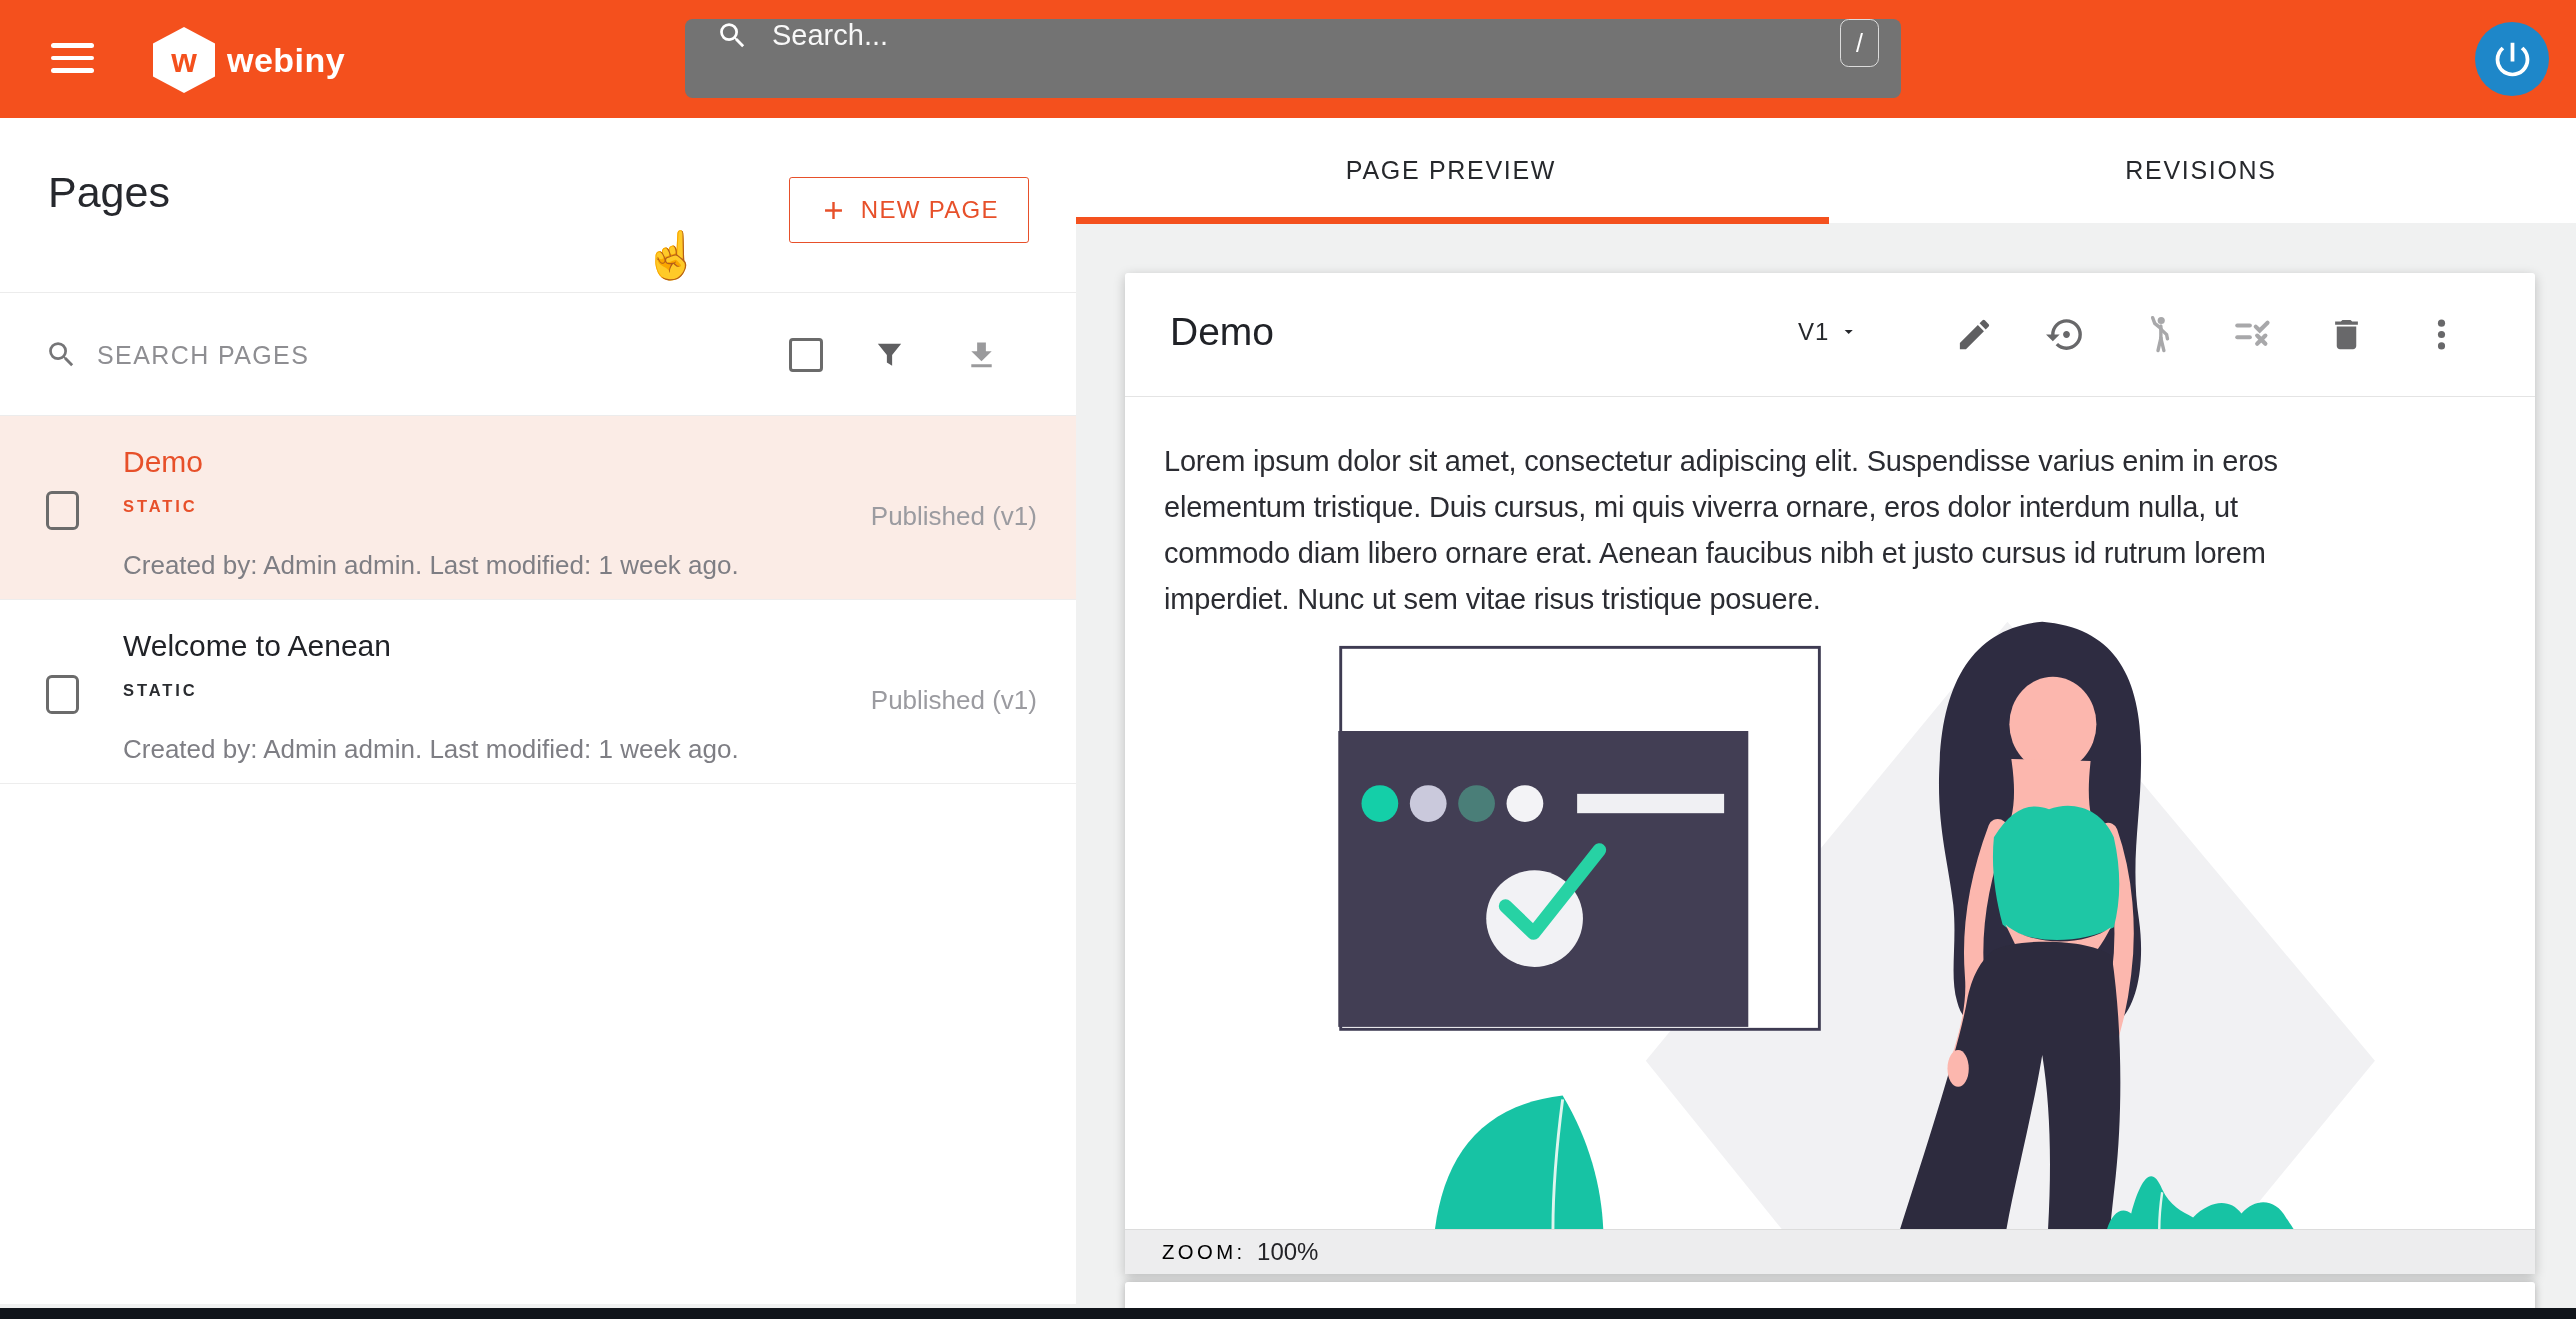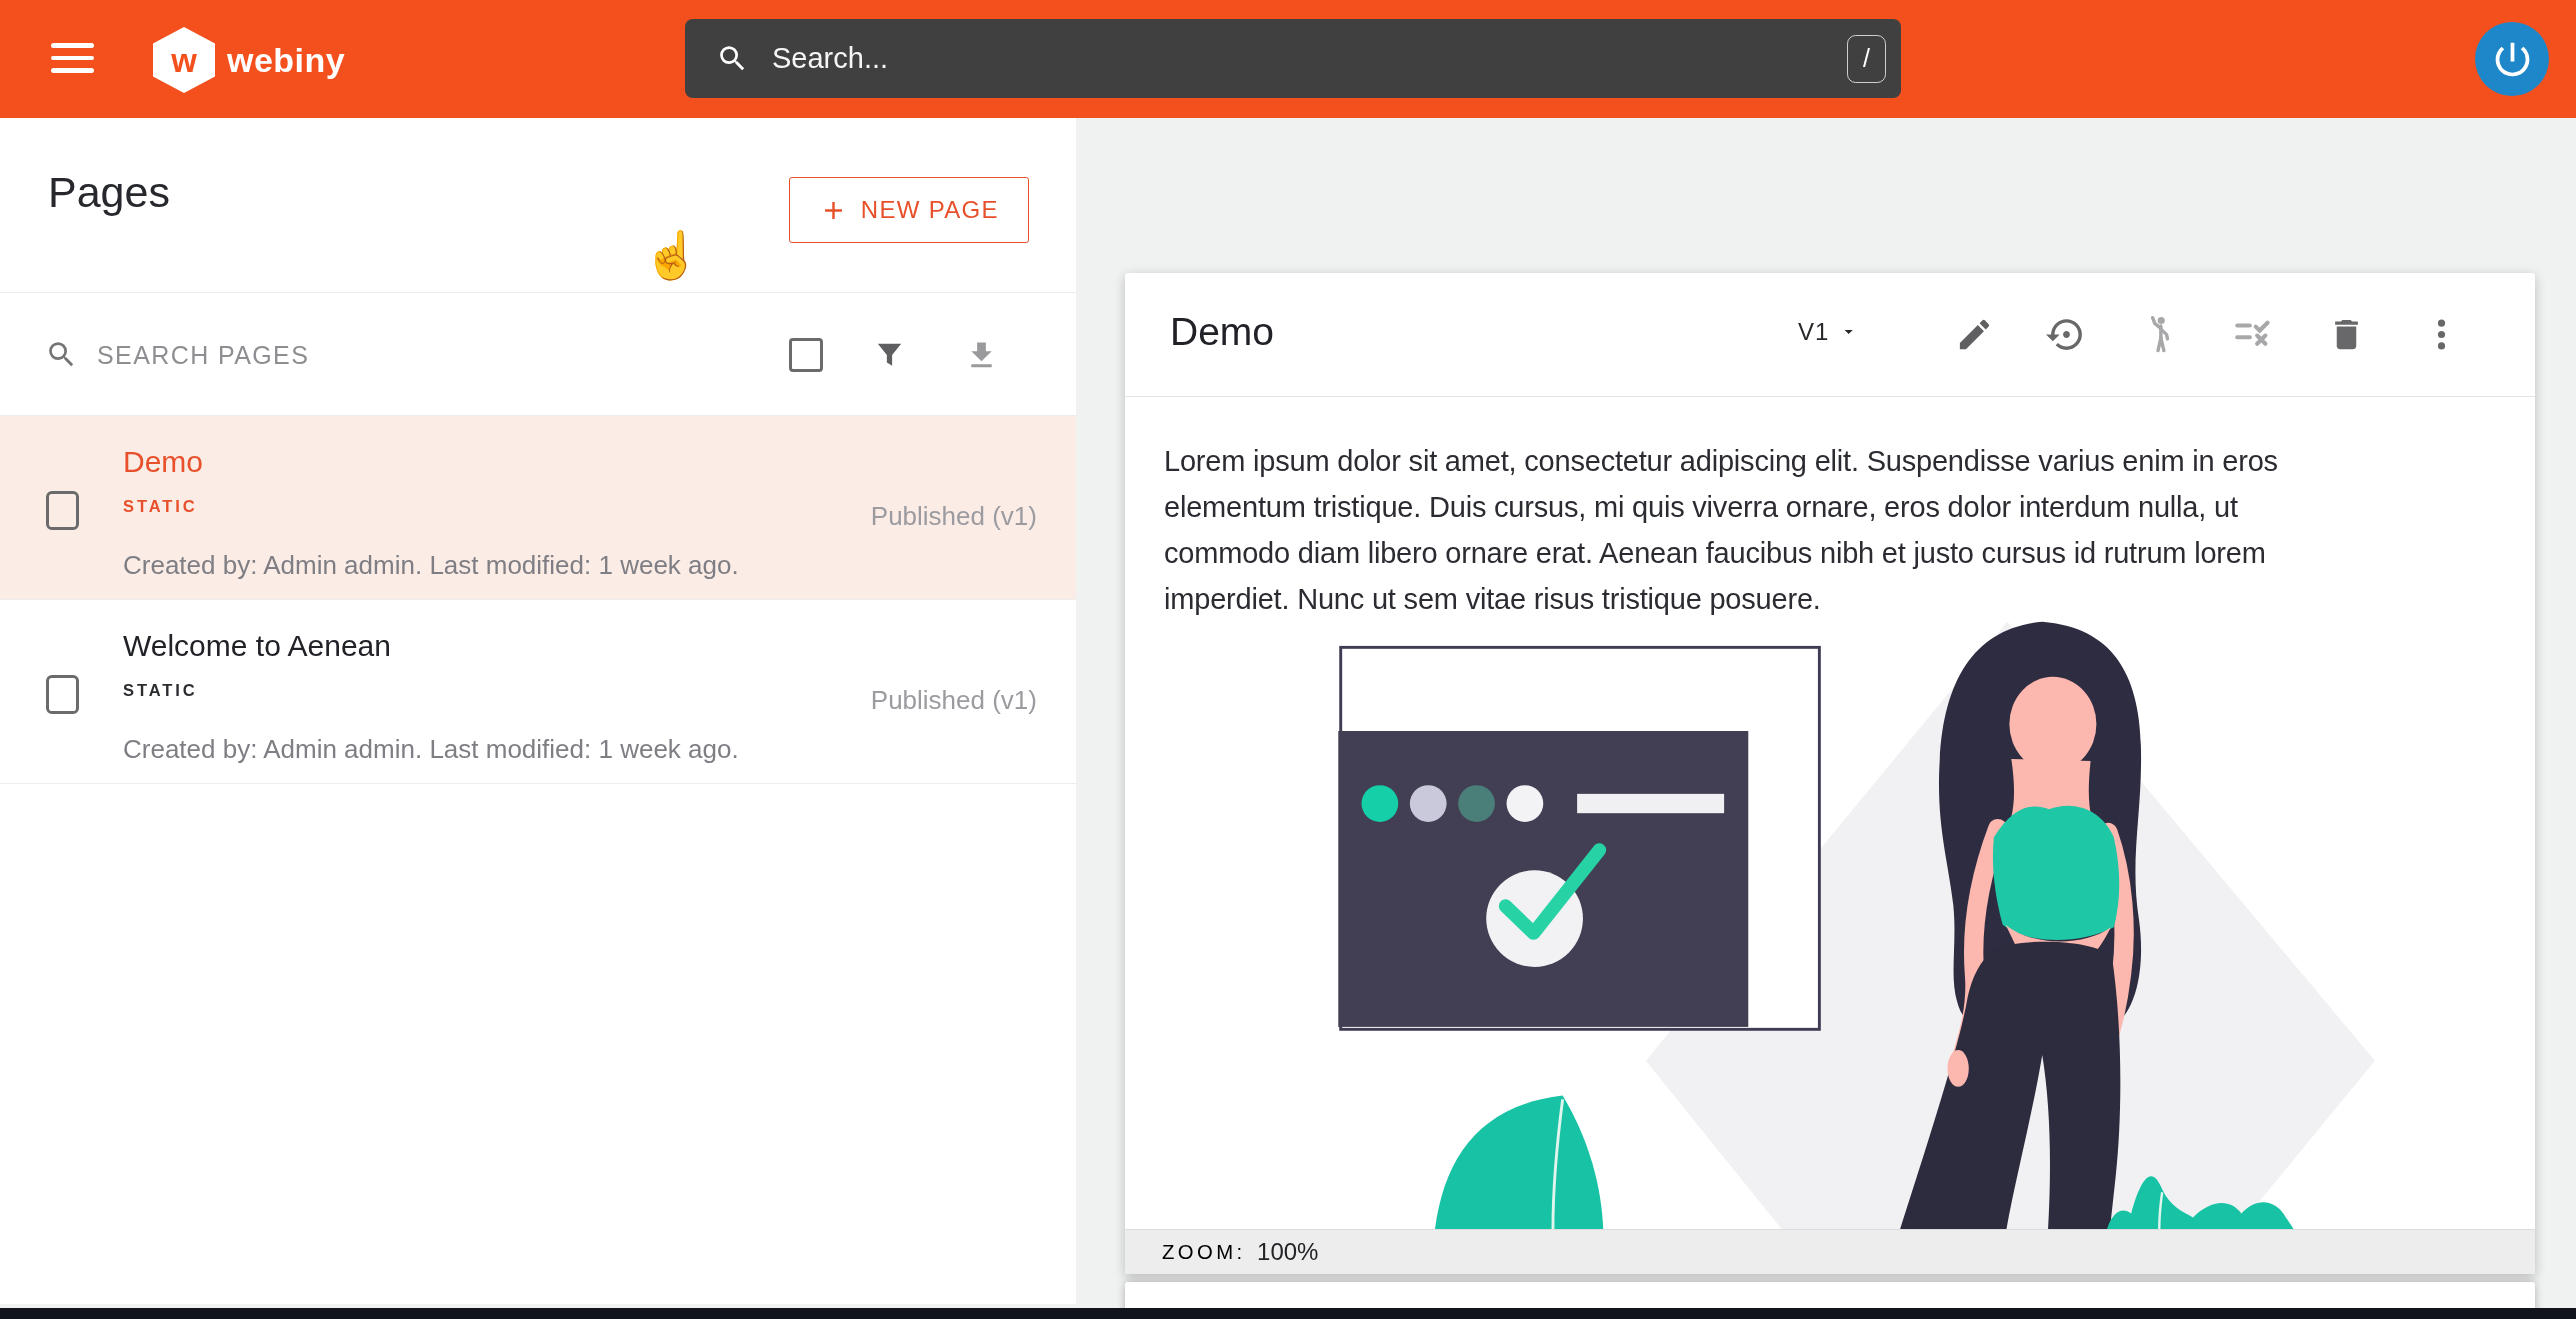--- a/index.html
+++ b/index.html
@@ -7,21 +7,21 @@
     font-family:"Liberation Sans", sans-serif; background:#f0f1f1; }
 
   
   #app-header { position:absolute; left:0; top:0; width:2576px; height:118px; background:#f4501d; z-index:20; }
   #hamburger { position:absolute; left:51px; top:43px; width:43px; height:33px; cursor:pointer; }
   #hamburger .bar { position:absolute; left:0; width:43px; height:4.8px; background:#fff; border-radius:2.9px; }
   #hamburger .b1{top:0;} #hamburger .b2{top:12.6px;} #hamburger .b3{top:25px;}
   #logo { position:absolute; left:153px; top:27px; width:290px; height:66px; }
   #logo svg { position:absolute; left:0; top:0; }
   #brand-text { position:absolute; left:74px; top:13.5px; font-size:34px; font-weight:bold; color:#fff; letter-spacing:0.5px; }
-  #global-search { position:absolute; left:685px; top:19.4px; width:1216px; height:79px; background:#404040; border-radius:7.7px; display:flex; align-items:center; padding:0 15px 0 31px; }
+  #global-search { position:absolute; left:685px; top:19.4px; width:1216px; height:79px; background:#737373; border-radius:7.7px; display:flex; padding:0 22px 0 31px; }
   #global-search .ph { color:rgba(255,255,255,.95); font-size:29px; margin-left:23px; }
   #slash-key { margin-left:auto; width:39px; height:48px; border:1.9px solid rgba(255,255,255,.75); border-radius:8.7px; color:#fff; font-size:25px; display:flex; align-items:center; justify-content:center; }
   #avatar { position:absolute; left:2475px; top:22px; width:74px; height:74px; border-radius:50%; background:#1e87c9; display:flex; align-items:center; justify-content:center; }
 
   
   #left-panel { position:absolute; left:0; top:118px; width:1076px; height:1186px; background:#fff; z-index:5; }
   #panel-head { position:absolute; left:0; top:0; width:1076px; height:175px; border-bottom:1px solid #ececec; }
   #pages-title { position:absolute; left:48px; top:50px; font-size:43px; color:#26282d; }
   .outline-btn { position:absolute; top:59px; height:66px; border:1.9px solid #e7502a; border-radius:2.9px; color:#e7502a; font-size:24px; font-weight:500; letter-spacing:1.3px; display:flex; align-items:center; justify-content:center; gap:12.6px; background:#fff; cursor:pointer; }
   #import-btn { left:476px; width:284px; }
@@ -141,20 +141,25 @@
   <div class="page-row" id="row-1">
     <div class="row-chk"></div>
     <div class="row-title">Welcome to Aenean</div>
     <div class="row-type">STATIC</div>
     <div class="row-status">Published (v1)</div>
     <div class="row-meta">Created by: Admin admin. Last modified: 1 week ago.</div>
   </div>
 </div>
 
 <div id="right-panel">
+  <div id="tabbar">
+    <div class="tab">PAGE PREVIEW</div>
+    <div class="tab">REVISIONS</div>
+    <div id="tab-underline"></div>
+  </div>
 
   <div id="preview-card">
     <div id="card-head">
       <div id="card-title">Demo</div>
       <div id="version-sel">
         <span class="v">V1</span>
         <svg width="19.4" height="19.4" viewBox="0 0 24 24">
             <path fill="#26282c" d="M7 10l5 5 5-5z"></path>
           </svg>
       </div>

